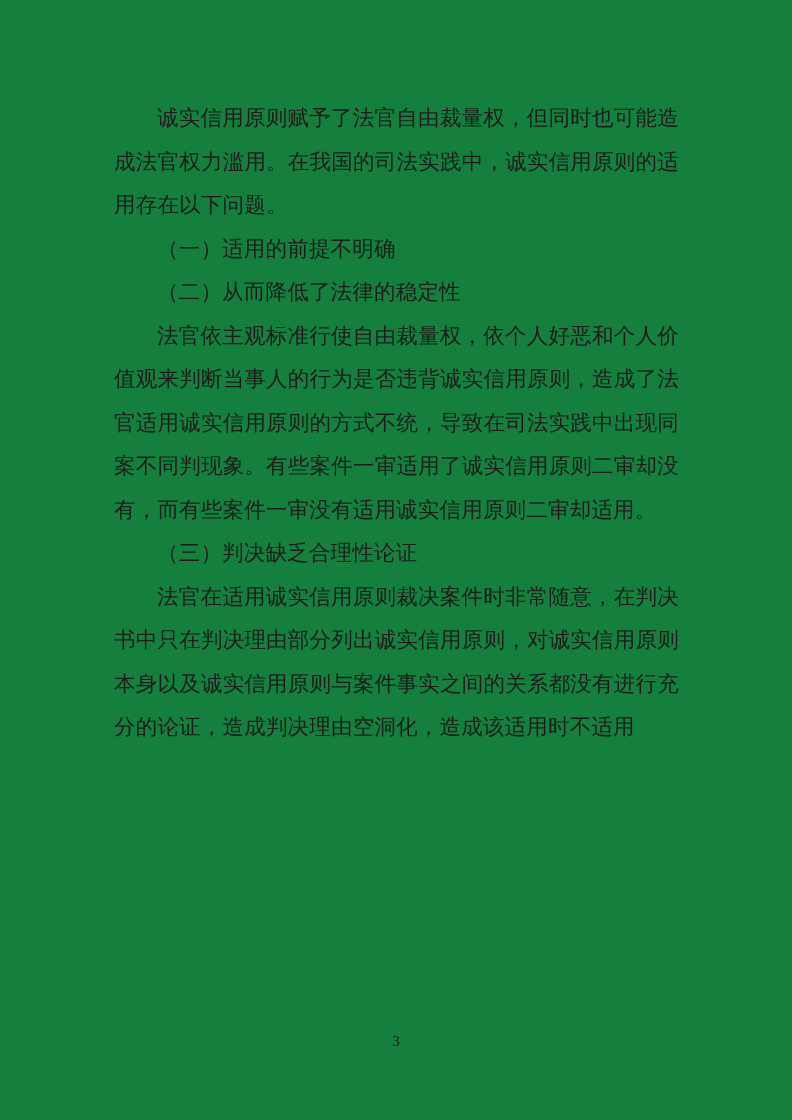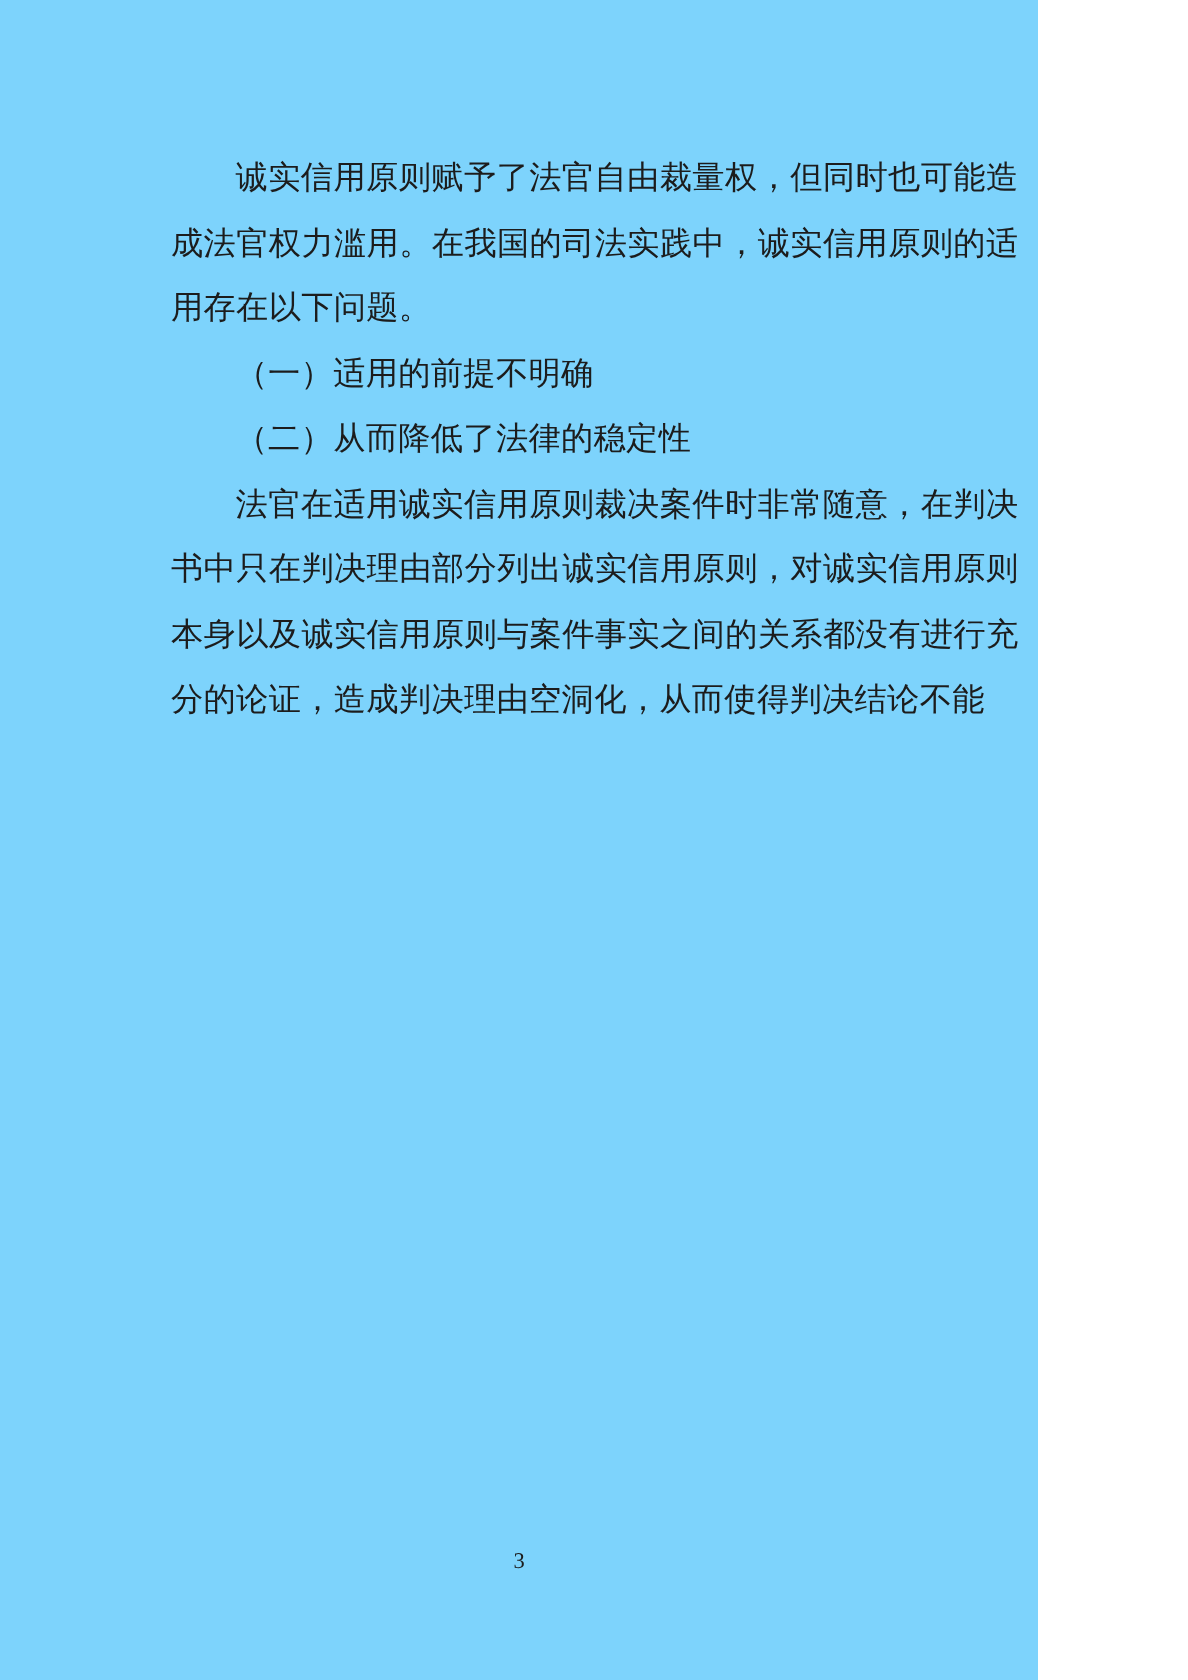--- a/index.html
+++ b/index.html
@@ -2,23 +2,23 @@
 <html><head>
 <meta charset="utf-8">
 <style>
   html, body {
     margin: 0;
     padding: 0;
     background: #ffffff;
   }
   .page {
     position: relative;
-    width: 692px;
+    width: 792px;
     height: 1120px;
-    background: #7dd3fc;
+    background: #15803d;
     overflow: hidden;
     font-family: "Liberation Serif", "DejaVu Serif", serif;
     color: #1c1c1c;
   }
   .content {
     position: absolute;
     left: 114px;
     top: 97px;
     width: 565px;
     font-size: 21.5px;
@@ -43,16 +43,18 @@
   }
 </style>
 </head>
 <body>
 
 <div class="page">
   <div class="content">
     <p>诚实信用原则赋予了法官自由裁量权，但同时也可能造成法官权力滥用。在我国的司法实践中，诚实信用原则的适用存在以下问题。</p>
     <p>（一）适用的前提不明确</p>
     <p>（二）从而降低了法律的稳定性</p>
-    <p>法官在适用诚实信用原则裁决案件时非常随意，在判决书中只在判决理由部分列出诚实信用原则，对诚实信用原则本身以及诚实信用原则与案件事实之间的关系都没有进行充分的论证，造成判决理由空洞化，从而使得判决结论不能</p>
+    <p>法官依主观标准行使自由裁量权，依个人好恶和个人价值观来判断当事人的行为是否违背诚实信用原则，造成了法官适用诚实信用原则的方式不统，导致在司法实践中出现同案不同判现象。有些案件一审适用了诚实信用原则二审却没有，而有些案件一审没有适用诚实信用原则二审却适用。</p>
+    <p>（三）判决缺乏合理性论证</p>
+    <p>法官在适用诚实信用原则裁决案件时非常随意，在判决书中只在判决理由部分列出诚实信用原则，对诚实信用原则本身以及诚实信用原则与案件事实之间的关系都没有进行充分的论证，造成判决理由空洞化，造成该适用时不适用</p>
   </div>
   <div class="footer">3</div>
 </div>
 
 </body></html>

